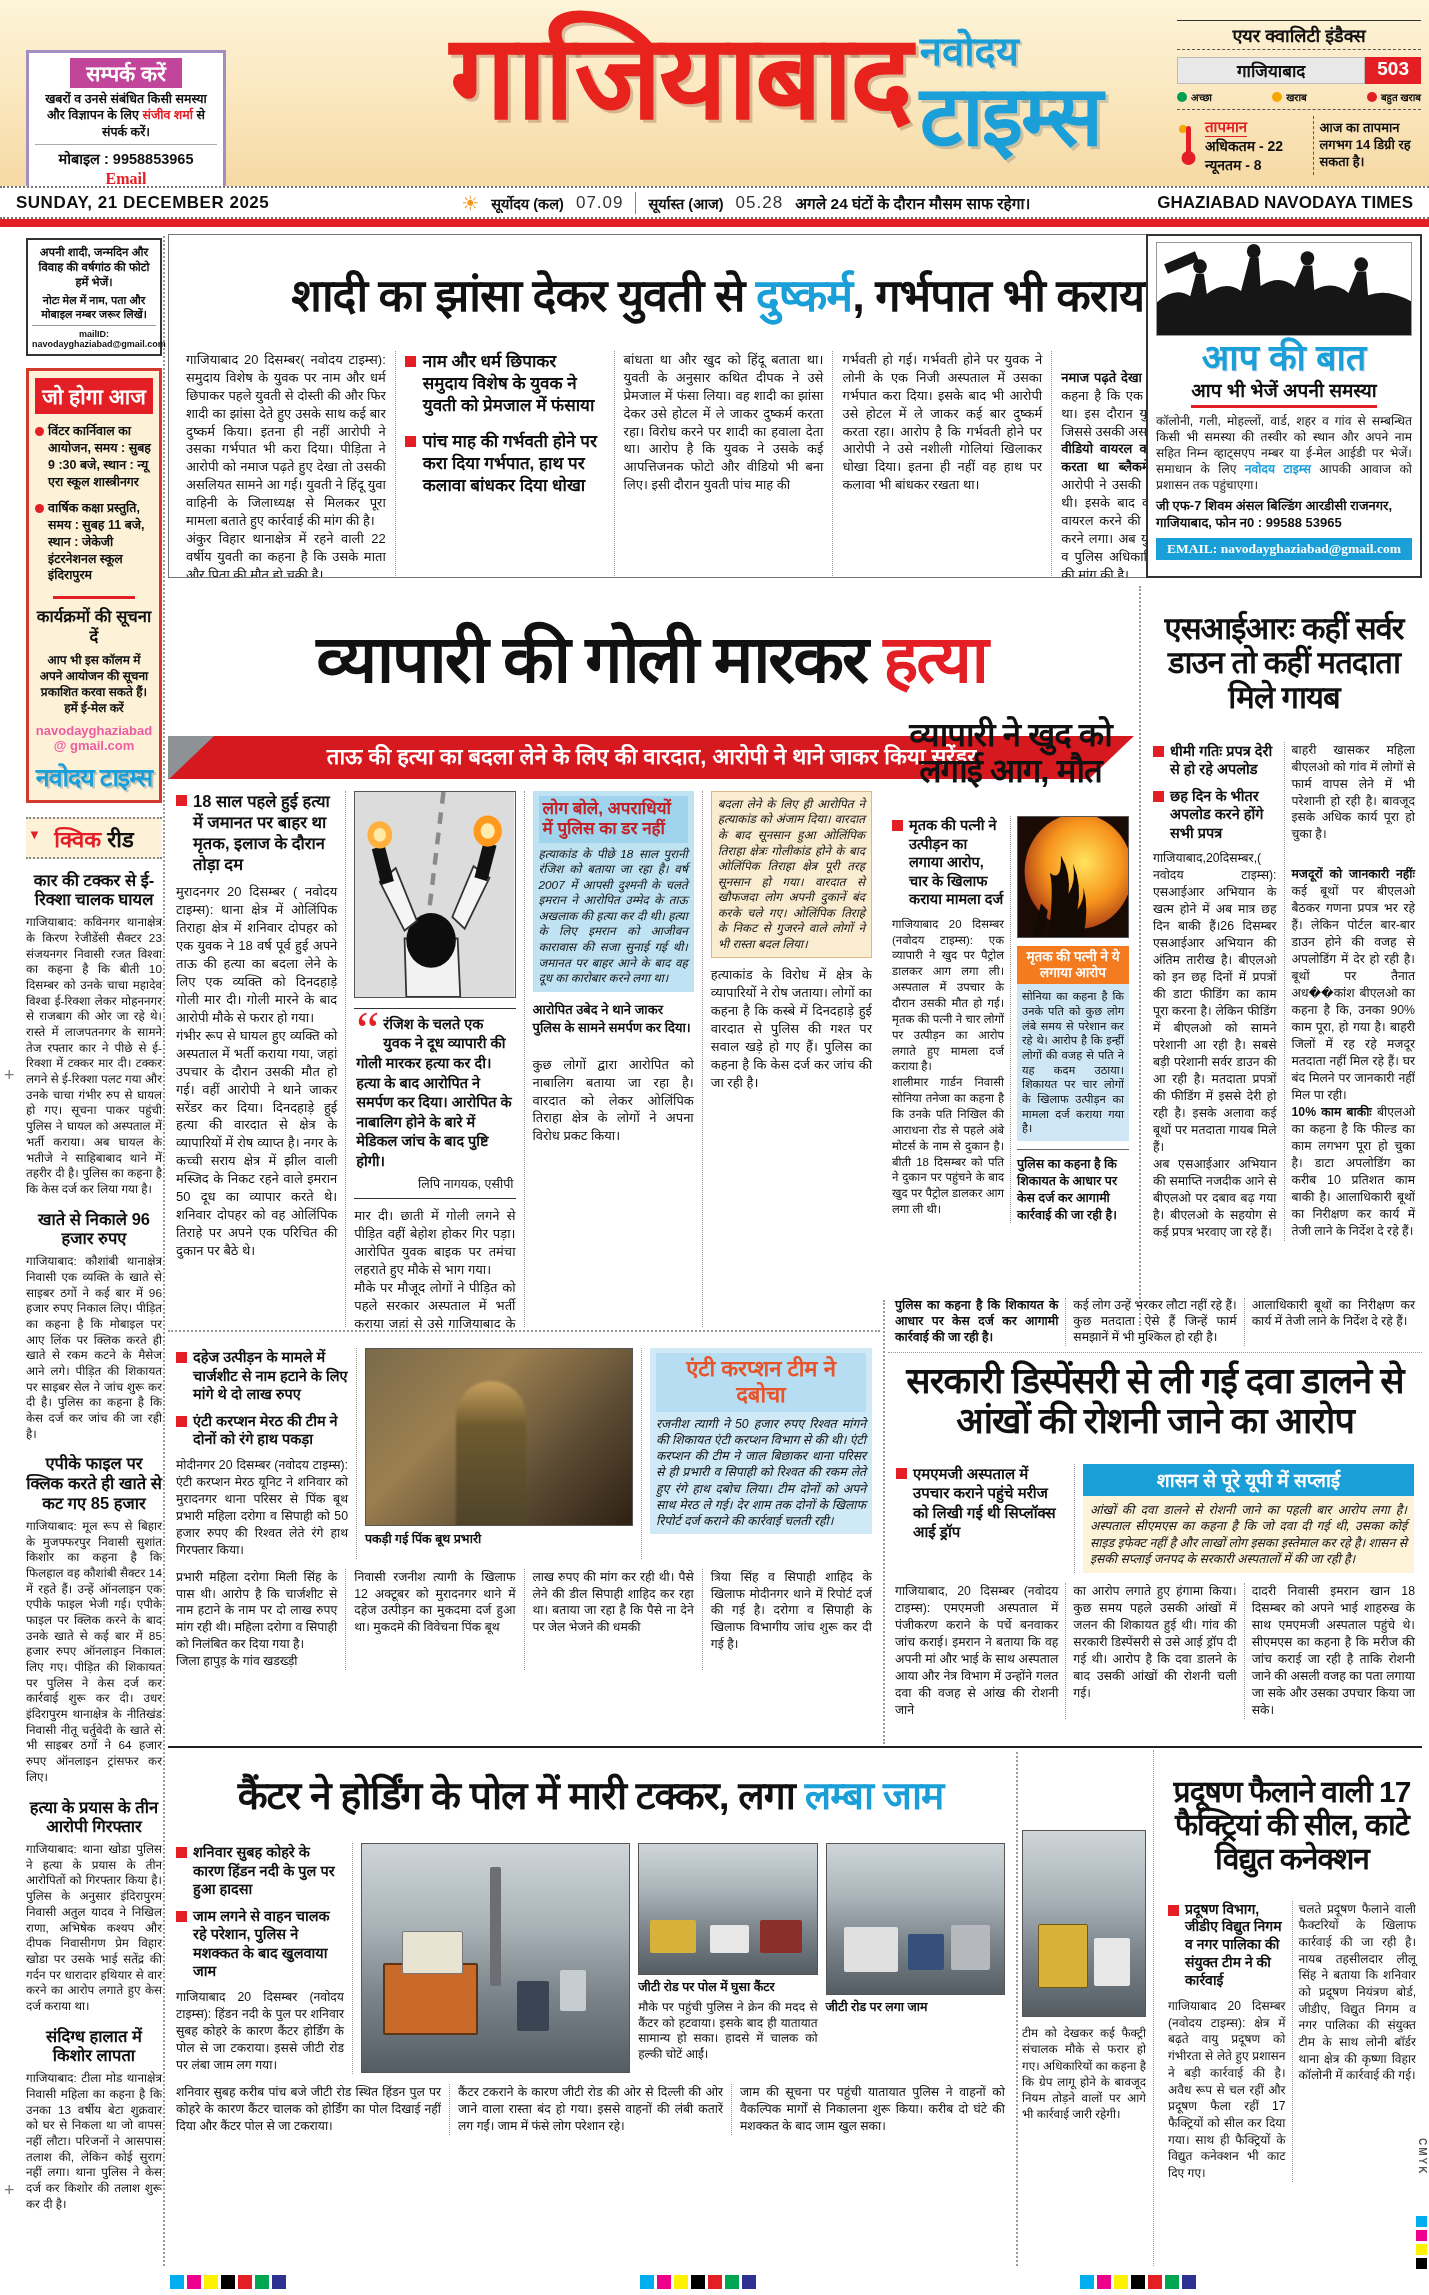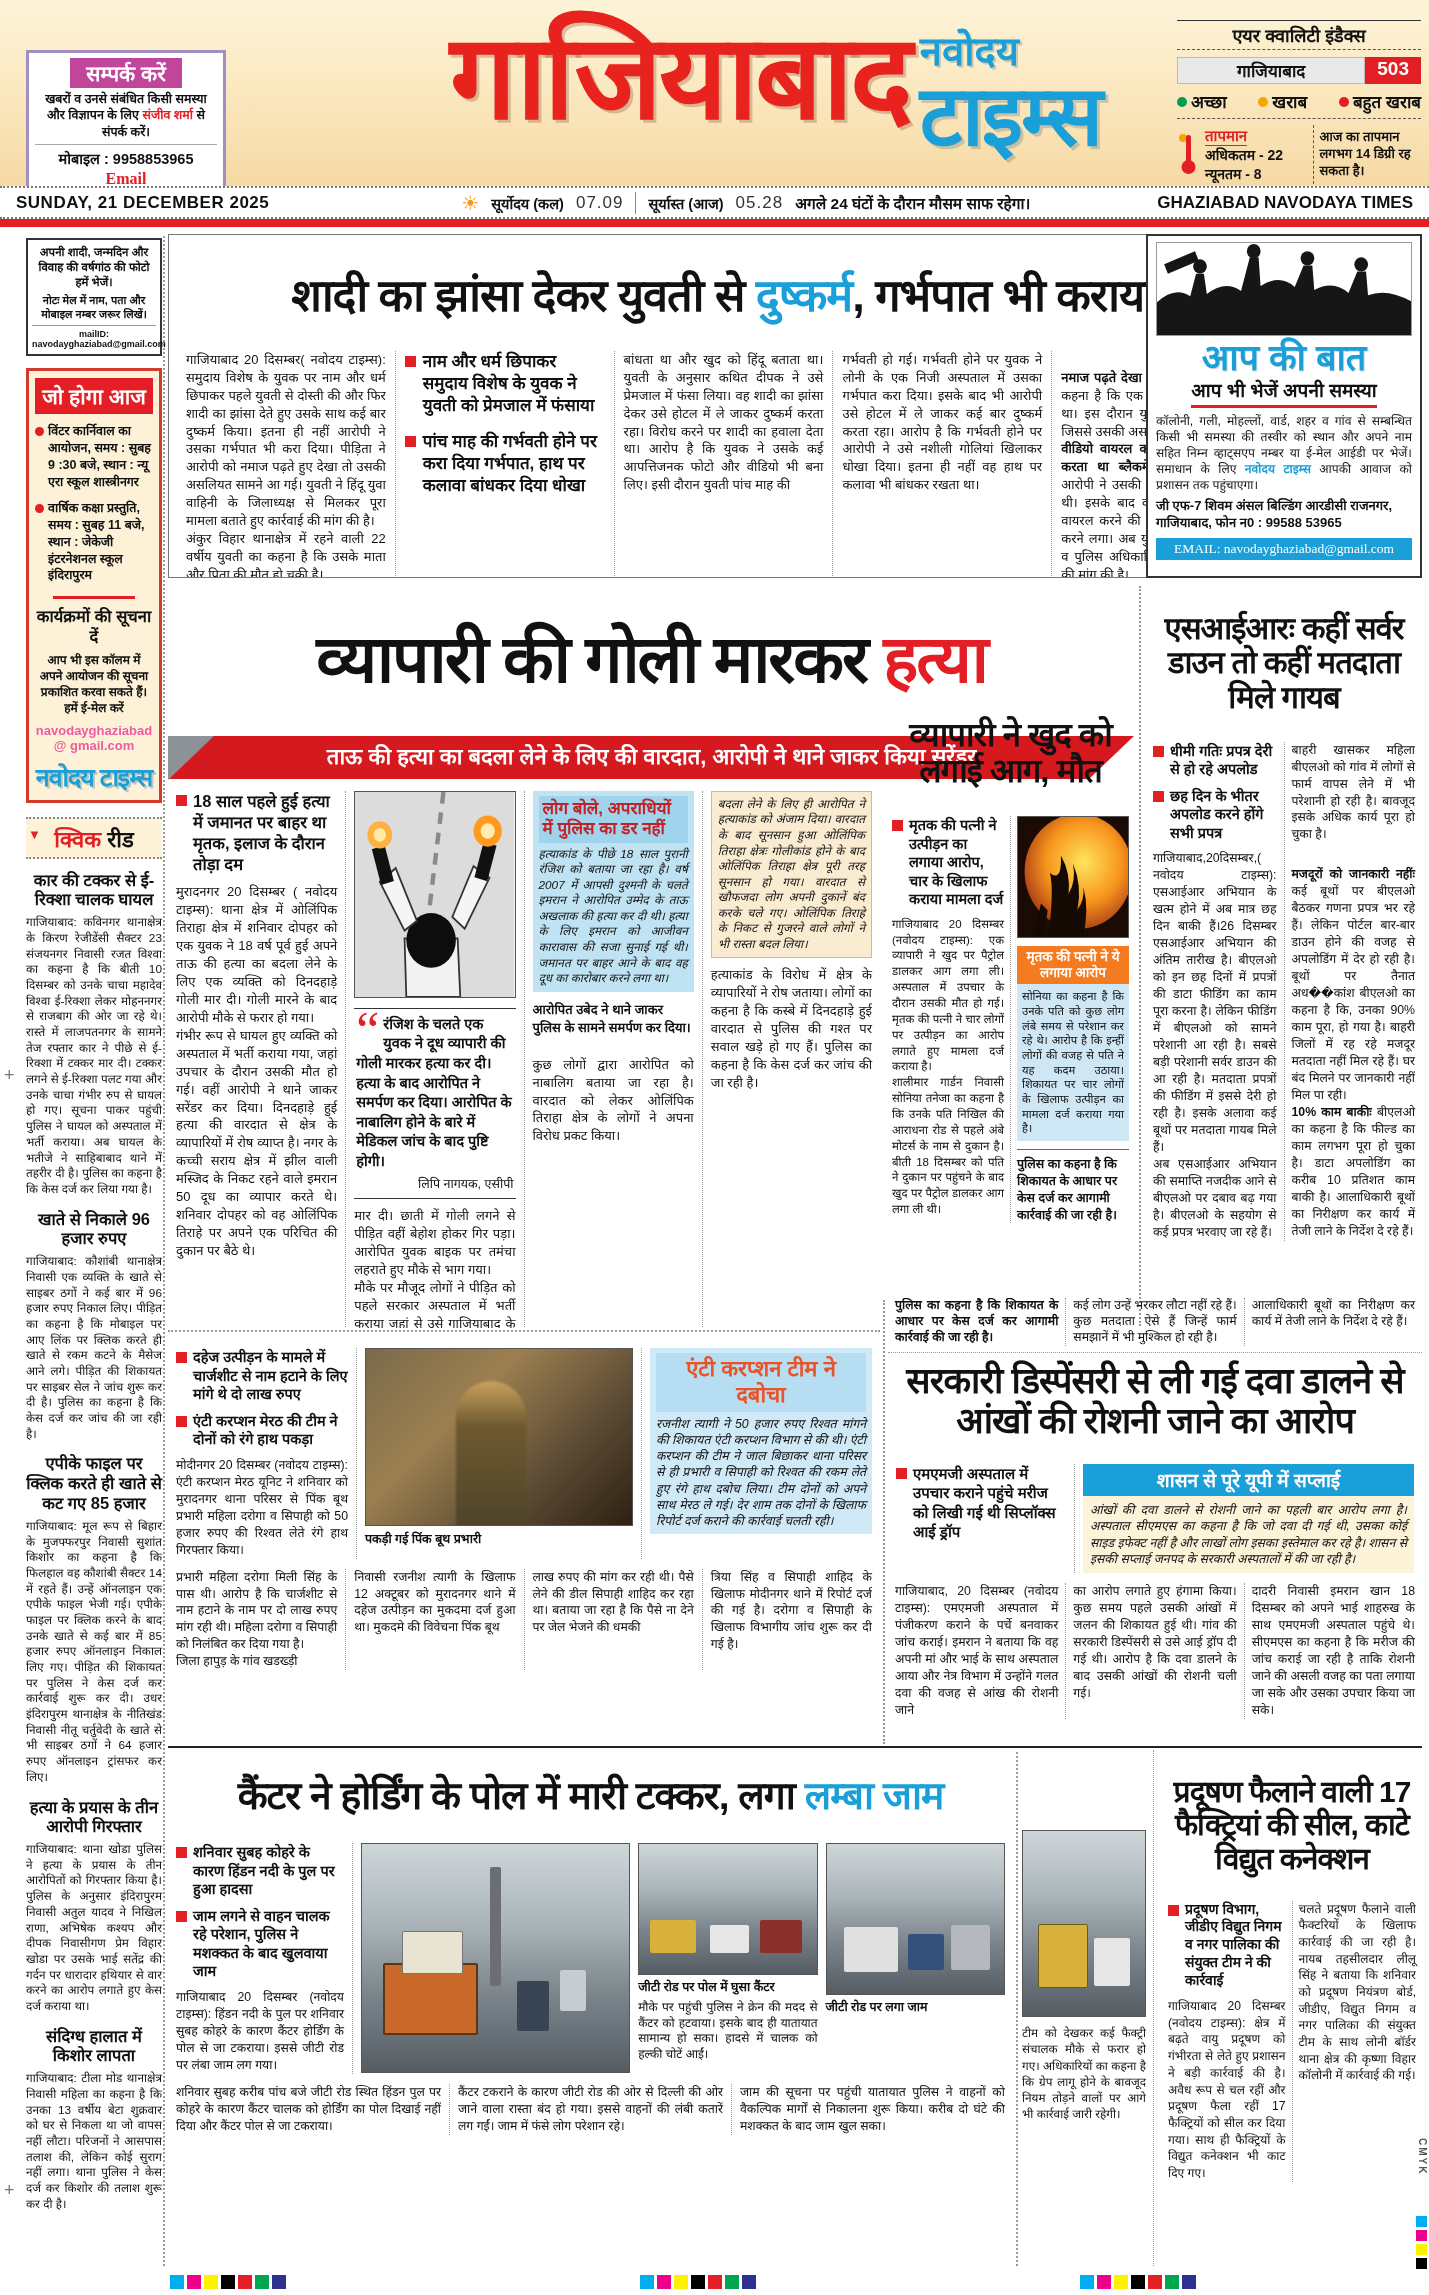--- a/index.html
+++ b/index.html
@@ -26,21 +26,21 @@
   .brand-top{color:#1b9fd8;font-size:40px;font-weight:900;text-shadow:2px 2px 0 rgba(20,60,90,.2);}
   .brand-sub{color:#1b9fd8;font-size:84px;font-weight:900;line-height:.95;letter-spacing:-2px;
     text-shadow:3px 3px 0 rgba(20,60,90,.2);}
   .aqi{position:absolute;right:8px;top:20px;width:244px;}
   .aqi-title{text-align:center;font-weight:bold;font-size:18px;padding:2px 0;
     border-top:1px solid #333;border-bottom:1px dashed #555;}
   .aqi-city-row{display:flex;margin-top:7px;}
   .aqi-city{flex:1;background:#e9e9e9;border:1px solid #bbb;text-align:center;font-weight:bold;font-size:17px;padding:1px 0;}
   .aqi-value{background:#e31e24;color:#fff;font-weight:bold;font-size:19px;padding:1px 12px;}
   .aqi-legend{display:flex;justify-content:space-between;margin-top:6px;padding-bottom:5px;border-bottom:1px dashed #555;}
-  .aqi-leg{display:flex;align-items:center;gap:4px;font-size:17px;font-weight:bold;}
+  .aqi-leg{display:flex;align-items:center;gap:4px;font-size:10px;font-weight:bold;}
   .dot{width:10px;height:10px;border-radius:50%;display:inline-block;}
   .dot0{background:#009e4f;}.dot1{background:#f7a600;}.dot2{background:#e31e24;}
   .aqi-temp{display:flex;margin-top:6px;align-items:center;gap:6px;}
   .temp-col{flex:1;border-right:1px dashed #555;padding-right:6px;}
   .temp-title{color:#e31e24;font-weight:bold;font-size:15px;border-bottom:1px solid #e31e24;display:inline-block;}
   .temp-line{font-size:14px;font-weight:bold;line-height:1.35;}
   .temp-note{flex:1;font-size:13px;font-weight:bold;line-height:1.3;}
 
   
   .datebar{position:absolute;top:186px;left:0;width:100%;height:33px;background:#fff;box-sizing:border-box;
@@ -100,21 +100,21 @@
   
   .aap-box{position:absolute;left:1146px;top:234px;width:276px;height:344px;border:2px solid #333;
     box-sizing:border-box;padding:6px 8px;background:#fff;overflow:hidden;}
   .aap-img{height:92px;border:1px solid #999;overflow:hidden;}
   .aap-title{color:#1b9fd8;font-size:36px;font-weight:900;text-align:center;line-height:1.05;margin-top:3px;
     text-shadow:1px 1px 0 rgba(20,60,90,.2);}
   .aap-sub-wrap{text-align:center;}
   .aap-sub{font-size:19px;font-weight:800;display:inline-block;border-bottom:3px solid #e31e24;padding-bottom:2px;}
   .aap-body{font-size:12.2px;text-align:justify;line-height:1.32;margin-top:5px;}
   .aap-addr{font-size:13px;font-weight:bold;margin-top:5px;line-height:1.3;}
-  .aap-email{background:#1b9fd8;color:#fff;font-size:13.5px;font-weight:normal;text-align:center;
+  .aap-email{background:#1b9fd8;color:#fff;font-size:13.5px;font-weight:bold;text-align:center;
     padding:3px 0;margin-top:6px;font-family:"Liberation Serif",serif;}
 
   
   .story-b{position:absolute;left:168px;top:582px;width:967px;height:746px;overflow:hidden;}
   .headline-b{font-size:66px;font-weight:900;text-align:center;line-height:1.0;letter-spacing:-2px;}
   .banner-b{margin-top:10px;background:#d6191f;color:#fff;font-size:22px;font-weight:bold;
     text-align:center;padding:8px 60px;position:relative;line-height:1.2;}
   .banner-b::before{content:"";position:absolute;left:0;top:0;border-style:solid;
     border-width:44px 46px 0 0;border-color:#8d9296 transparent transparent transparent;}
   .banner-b::after{content:"";position:absolute;right:0;bottom:0;border-style:solid;

